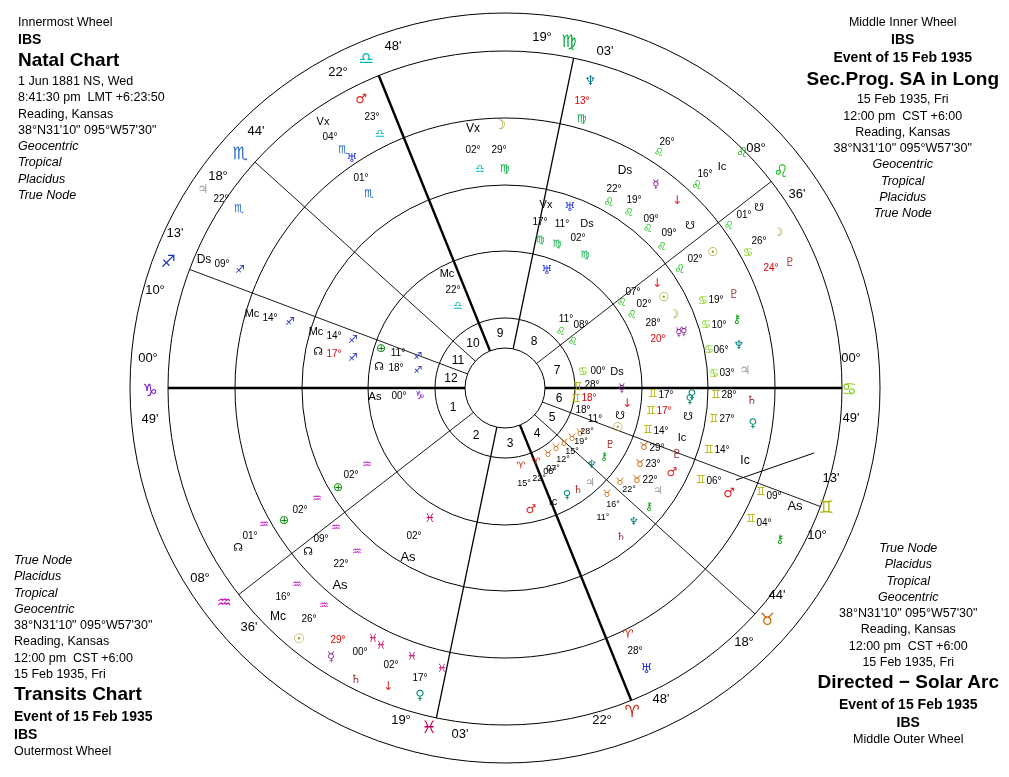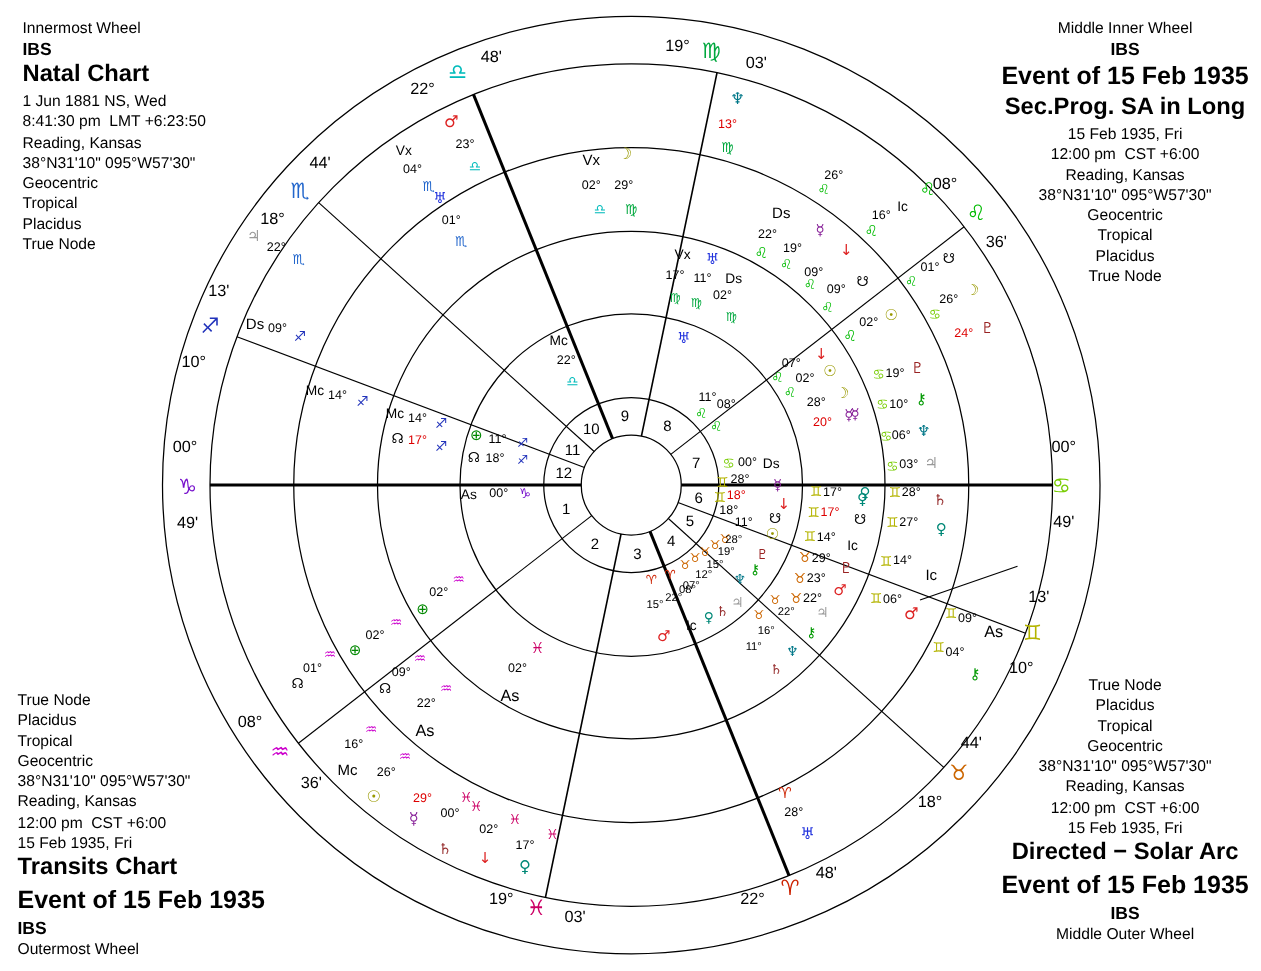--- a/index.html
+++ b/index.html
@@ -2,24 +2,24 @@
 <html><head>
 <meta charset="utf-8">
 <style>
   html,body{margin:0;padding:0;background:#fff;}
   #stage{position:relative;width:1009px;height:777px;background:#fff;overflow:hidden;
          font-family:"Liberation Sans",sans-serif;color:#000;}
   #wheel{position:absolute;left:0;top:0;}
   .cb{position:absolute;font-size:12.5px;line-height:1.3;white-space:pre;}
   .cb.right{text-align:center;}
   .cb .n{font-weight:normal;}
-  .cb .i{}
+  .cb .i{font-style:italic;}
   .cb .b-md{font-weight:bold;font-size:19px;}
   .cb .b-lg{font-weight:bold;font-size:14px;}
-  .cb .b-xl{font-weight:bold;font-size:20px;}
+  .cb .b-xl{font-weight:bold;font-size:14px;}
   text{font-family:"Liberation Sans",sans-serif;}
   text.g{font-family:"DejaVu Sans",sans-serif;}
 </style>
 </head>
 <body>
 
 <div id="stage">
   <svg id="wheel" width="1009" height="777" viewBox="0 0 1009 777" xmlns="http://www.w3.org/2000/svg">
       <circle cx="505" cy="388" r="375" fill="none" stroke="#000" stroke-width="1"></circle>
       <circle cx="505" cy="388" r="337" fill="none" stroke="#000" stroke-width="1"></circle>

